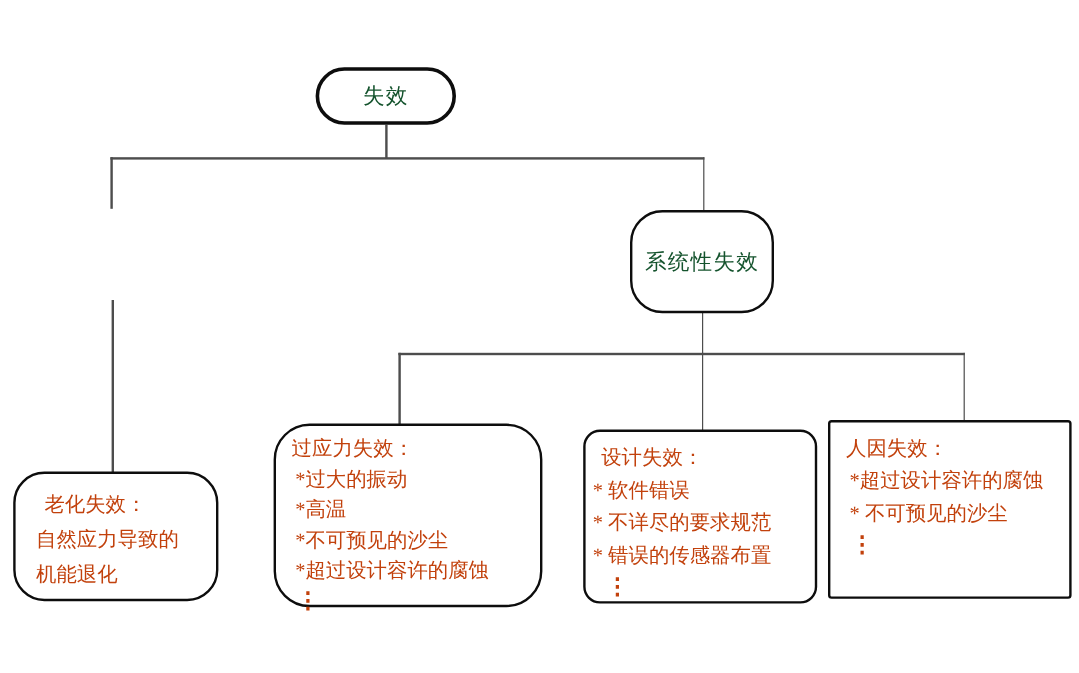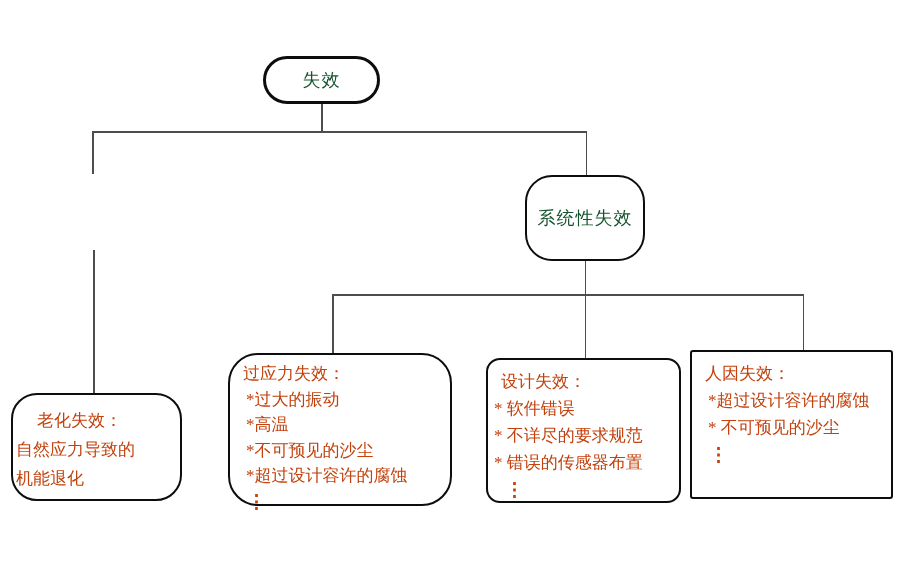--- a/index.html
+++ b/index.html
@@ -50,21 +50,21 @@
   .item-sp { padding-left: 6px; }
   .ellipsis {
     padding-left: 17px;
     font-weight: 700;
     font-size: 19px;
     line-height: 18px;
     letter-spacing: 0;
   }
   
   #node-aging { padding-top: 11px; }
-  #node-aging .t-line { line-height: 29px; padding-left: 3px; }
+  #node-aging .t-line { line-height: 29px; padding-left: 17px; }
   #node-aging .box-title { padding-left: 24px; }
   #node-overstress { padding-top: 6px; }
   #node-overstress .t-line { line-height: 25.5px; }
   #node-design { padding-top: 8px; }
   #node-design .t-line { line-height: 27px; }
   #node-human { padding-top: 8px; }
   #node-human .t-line { line-height: 27px; }
 </style>
 </head>
 <body>

